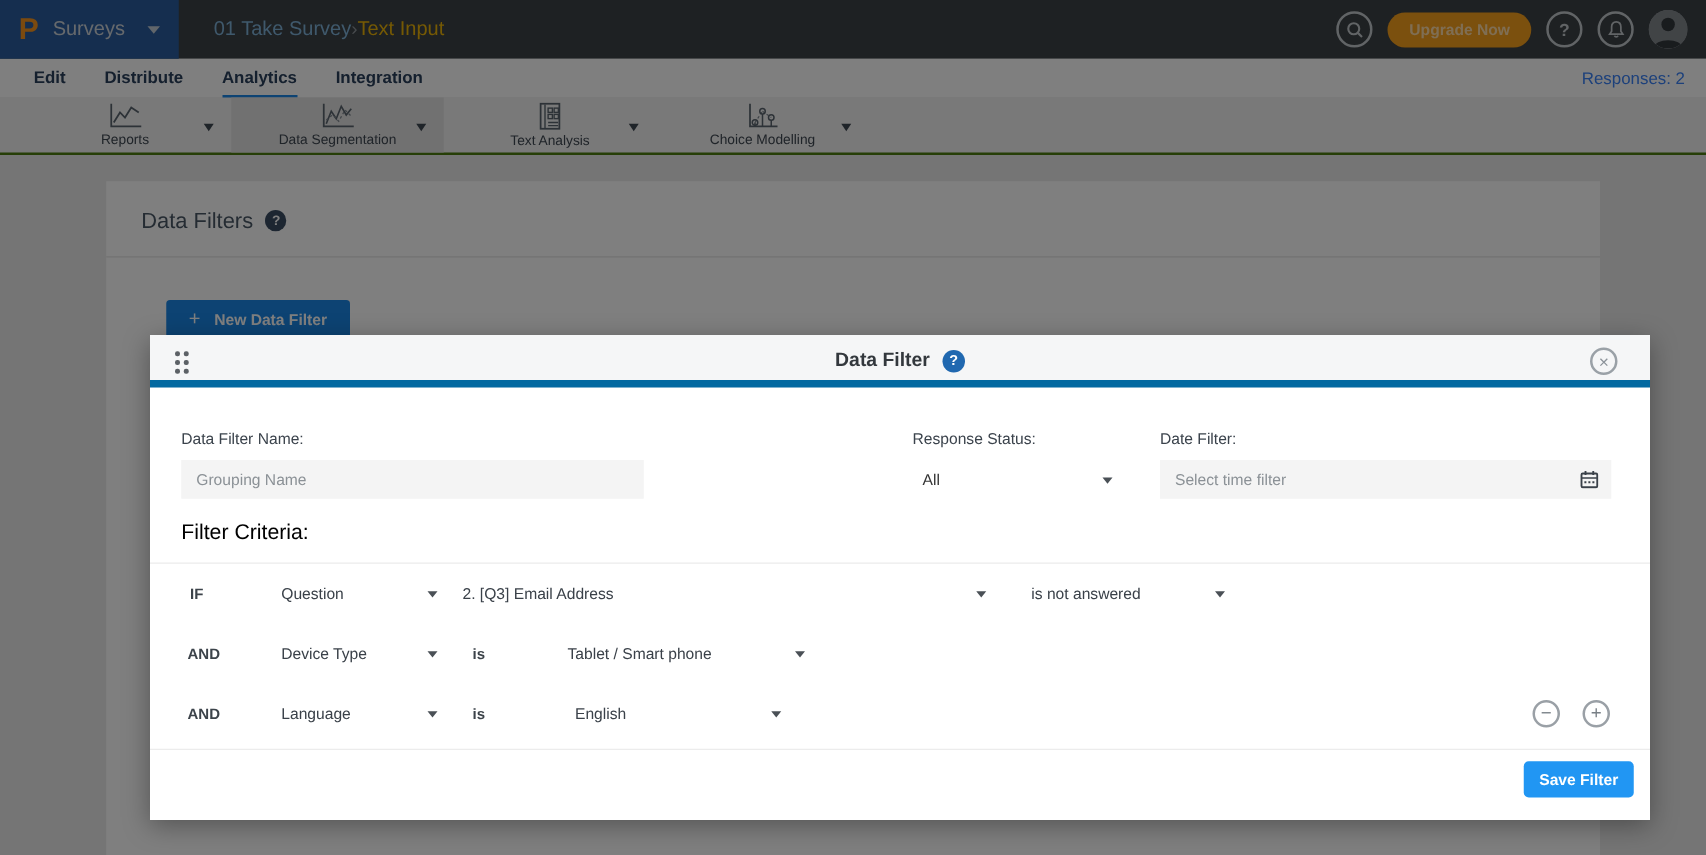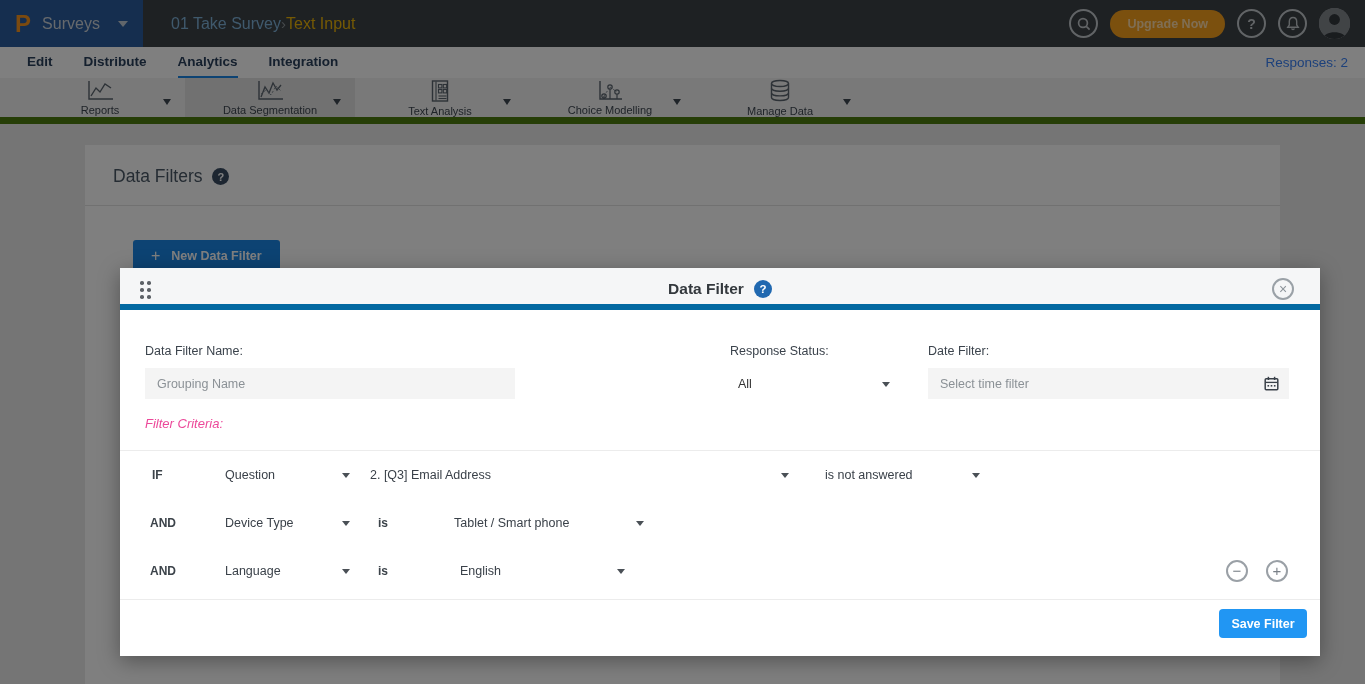--- a/index.html
+++ b/index.html
@@ -21,21 +21,21 @@
   .upgrade { height:28px; border-radius:14px; background:#f7a01d; color:#ffdda8; border:none; font-size:12.5px; font-weight:bold; padding:0 17px; font-family:inherit; cursor:pointer; }
   .avatar { width:31px; height:31px; border-radius:50%; background:#9aa0a5; overflow:hidden; cursor:pointer; }
 
   
   .nav { height:31px; background:#ffffff; display:flex; align-items:center; padding-left:27px; gap:31px; }
   .nav-item { font-size:13.5px; font-weight:bold; color:#2a405c; cursor:pointer; line-height:29px; border-bottom:2px solid transparent; }
   .nav-item.active { border-bottom-color:#1b87e6; }
   .responses { margin-left:auto; margin-right:17px; font-size:13.5px; color:#3b82f6; }
 
   
-  .toolbar { height:46px; background:#f2f2f2; border-bottom:7px solid #4d7c0f; display:flex; padding-left:15px; }
+  .toolbar { height:46px; background:#f2f2f2; border-bottom:2px solid #4d7c0f; display:flex; padding-left:15px; }
   .tool-item { width:170px; height:100%; position:relative; display:flex; flex-direction:column; align-items:center; justify-content:center; gap:2px; cursor:pointer; }
   .tool-item.active { background:#e2e2e2; }
   .tool-item svg { display:block; }
   .tool-label { font-size:11px; color:#3f4852; white-space:nowrap; }
   .tool-caret { position:absolute; right:14px; top:21px; width:0; height:0; border:4.5px solid transparent; border-top:6px solid #3f4852; }
 
   
   .content { position:absolute; top:124px; bottom:0; left:0; right:0; background:#ebebeb; }
   .card { position:absolute; left:85px; top:21px; width:1195px; bottom:-10px; background:#ffffff; }
   .card-head { padding:21px 28px 18px 28px; border-bottom:1px solid #e3e3e3; display:flex; align-items:center; gap:10px; }
@@ -56,21 +56,21 @@
   .modal-close { position:absolute; right:26px; top:10px; width:22px; height:22px; border:2px solid #9aa1a7; border-radius:50%; color:#8c939a; font-size:14px; line-height:18px; text-align:center; cursor:pointer; }
 
   .m-label { position:absolute; top:76px; font-size:12.5px; color:#3b434c; }
   .m-input { position:absolute; top:100px; height:31px; background:#f4f4f4; border:none; outline:none; font-family:inherit; font-size:12.5px; color:#333; padding:0 12px; }
   .m-input::placeholder { color:#8b9196; opacity:1; }
   .fake-select { position:absolute; top:100px; height:31px; cursor:pointer; }
   .fake-select .val { position:absolute; left:8px; top:50%; transform:translateY(-50%); font-size:12.5px; color:#333; }
   .sel-caret { position:absolute; top:14px; width:0; height:0; border:4px solid transparent; border-top:5px solid #4a5056; }
   .cal-icon { position:absolute; right:10px; top:8px; cursor:pointer; }
 
-  .criteria-label { position:absolute; left:25px; top:148px; font-size:13px; color:#ec4899;font-style:italic; }
+  .criteria-label { position:absolute; left:25px; top:148px; font-size:17px; color:#000000; }
   .hr { position:absolute; left:0; right:0; height:1px; background:#ececec; }
 
   .crow { position:absolute; left:0; right:0; height:34px; }
   .crow .txt { position:absolute; top:50%; transform:translateY(-50%); font-size:12.5px; color:#3a4149; white-space:nowrap; }
   .crow .bold { font-weight:bold; font-size:12px; color:#3c434a; }
   .crow .caret { position:absolute; top:50%; margin-top:-2px; width:0; height:0; border:4px solid transparent; border-top:5px solid #4a5056; }
   .round-btn { position:absolute; top:6px; width:22px; height:22px; border:2px solid #9aa0a6; border-radius:50%; color:#787f86; font-size:15px; line-height:18px; text-align:center; cursor:pointer; background:#fff; }
 
   .save-btn { position:absolute; left:1099px; top:341px; width:88px; height:29px; background:#2196f3; color:#fff; border:none; border-radius:4px; font-family:inherit; font-size:12.5px; font-weight:bold; cursor:pointer; }
 </style>
@@ -165,30 +165,20 @@
         <circle cx="8" cy="16" r="2.2" fill="none" stroke="#5a646e" stroke-width="1.2"></circle>
         <circle cx="14" cy="7" r="2.2" fill="none" stroke="#5a646e" stroke-width="1.2"></circle>
         <circle cx="21" cy="12" r="2.2" fill="none" stroke="#5a646e" stroke-width="1.2"></circle>
         <line x1="8" y1="16" x2="8" y2="19" stroke="#5a646e" stroke-width="1.2"></line>
         <line x1="14" y1="9.2" x2="14" y2="19" stroke="#5a646e" stroke-width="1.2"></line>
         <line x1="21" y1="14.2" x2="21" y2="19" stroke="#5a646e" stroke-width="1.2"></line>
       </svg>
     <span class="tool-label">Choice Modelling</span>
     <span class="tool-caret"></span>
   </div>
-  <div class="tool-item">
-    <svg width="26" height="24" viewBox="0 0 26 24">
-        <ellipse cx="13" cy="4.5" rx="8.5" ry="3" fill="none" stroke="#5a646e" stroke-width="1.4"></ellipse>
-        <path d="M4.5 4.5 V18.5 C4.5 20.2 8.3 21.5 13 21.5 C17.7 21.5 21.5 20.2 21.5 18.5 V4.5" fill="none" stroke="#5a646e" stroke-width="1.4"></path>
-        <path d="M4.5 9.2 C4.5 10.9 8.3 12.2 13 12.2 C17.7 12.2 21.5 10.9 21.5 9.2" fill="none" stroke="#5a646e" stroke-width="1.4"></path>
-        <path d="M4.5 13.9 C4.5 15.6 8.3 16.9 13 16.9 C17.7 16.9 21.5 15.6 21.5 13.9" fill="none" stroke="#5a646e" stroke-width="1.4"></path>
-      </svg>
-    <span class="tool-label">Manage Data</span>
-    <span class="tool-caret"></span>
-  </div>
 </div>
 
 <div class="content">
   <div class="card">
     <div class="card-head">
       <span class="page-title">Data Filters</span>
       <span class="help-dark">?</span>
     </div>
     <button class="new-filter-btn">
       <span class="plus-glyph">+</span>

